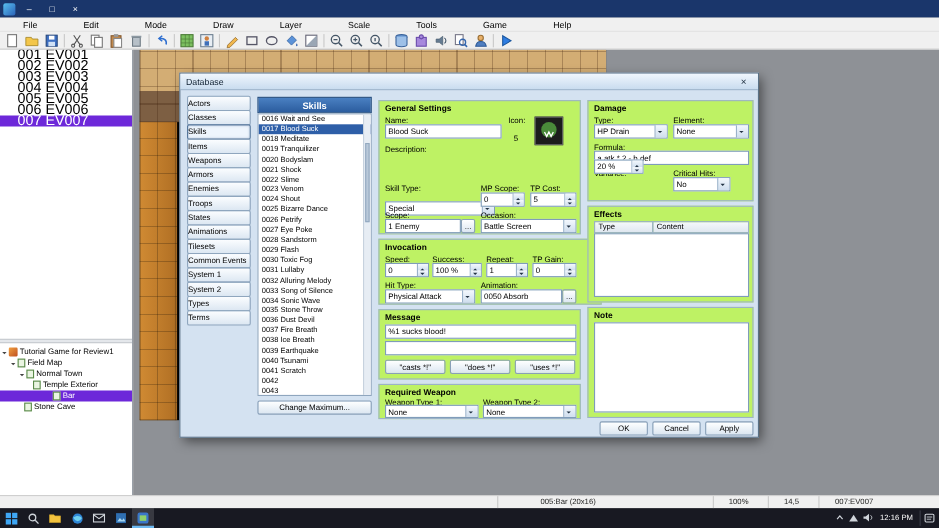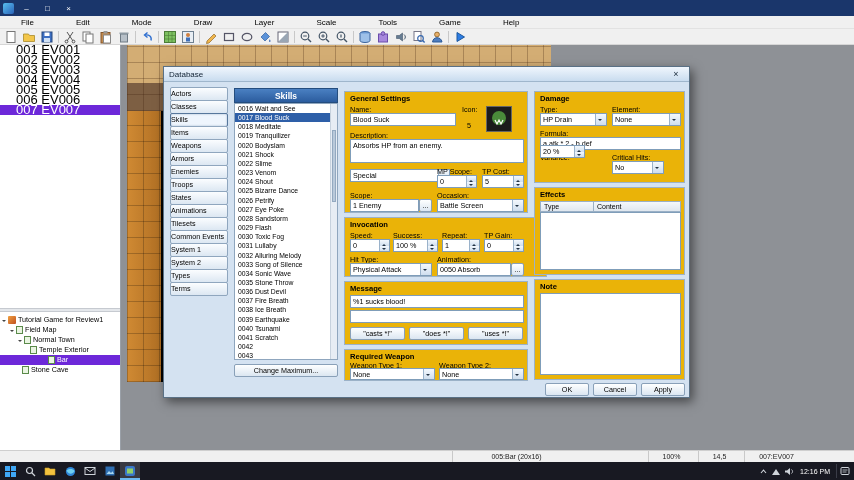--- a/index.html
+++ b/index.html
@@ -58,21 +58,21 @@
 .dlg-close{margin-left:auto;width:16px;height:11px;display:flex;align-items:center;justify-content:center;font-size:9px;color:#234;}
 .cats{position:absolute;left:6px;top:21px;width:58px;}
 .cat{height:14px;line-height:12px;text-align:left;font-size:7.2px;background:linear-gradient(#fbfdff,#dce7f2);border:1px solid #8fa6be;margin-top:-1px;border-radius:2px;}
 .cat-sel{background:#eef5fd;border-color:#56779c;box-shadow:inset 0 0 2px rgba(40,80,130,.4);}
 .skills-hdr{position:absolute;left:70px;top:21px;width:104px;height:15px;background:linear-gradient(#4a80c2,#2b5c9e);color:#fff;font-weight:bold;font-size:8.5px;display:flex;align-items:center;justify-content:center;border:1px solid #244d7e;}
 .slist{position:absolute;left:70px;top:36px;width:104px;height:257px;background:#fff;border:1px solid #8fa6be;overflow:hidden;}
 .srow{height:9.17px;line-height:9.3px;font-size:6.8px;padding-left:3px;white-space:nowrap;}
 .srow.sel-blue{background:#2e5fa8;color:#fff;}
 .sscroll{position:absolute;right:0;top:0;width:7px;height:100%;background:#e7edf4;border-left:1px solid #c7d2de;}
 .sthumb{position:absolute;left:1px;top:26px;width:4px;height:72px;background:#b9c9da;border:1px solid #93a9c0;}
-.grp{position:absolute;border:1px solid #9cb2c8;background:#eab308;}
+.grp{position:absolute;border:1px solid #9cb2c8;background:#bef264;}
 .grp-t{position:absolute;left:5px;top:2px;font-weight:bold;font-size:7.6px;white-space:nowrap;}
 .lbl{position:absolute;font-size:7.2px;white-space:nowrap;}
 .inp{position:absolute;height:13px;background:#fff;border:1px solid #7f9db9;font-size:7.2px;padding:0 2px;line-height:11px;white-space:nowrap;overflow:hidden;}
 .box{position:absolute;background:#fff;border:1px solid #7f9db9;font-size:7.2px;padding:1px 2px;overflow:hidden;}
 .sel,.spin{position:absolute;height:13px;background:#fff;border:1px solid #7f9db9;display:flex;font-size:7.2px;}
 .sel-t,.spin-t{flex:1;padding:0 2px;line-height:11px;white-space:nowrap;overflow:hidden;}
 .sel-a{width:11px;background:linear-gradient(#f3f8fd,#cfdeee);border-left:1px solid #9ab2ca;position:relative;flex:none;}
 .sel-a::after{content:"";position:absolute;left:2.4px;top:4.5px;border:2.8px solid transparent;border-top-color:#234;}
 .spin-a{width:10px;border-left:1px solid #9ab2ca;display:flex;flex-direction:column;flex:none;}
 .spin-u,.spin-d{flex:1;background:linear-gradient(#f3f8fd,#cfdeee);position:relative;}
@@ -373,23 +373,22 @@
     <span class="grp-t">General Settings</span>
     <span class="lbl" style="left:5px;top:13px">Name:</span>
     <div class="inp" style="left:5px;top:21px;width:106px">Blood Suck</div>
     <span class="lbl" style="left:117px;top:13px">Icon:</span>
     <span class="lbl" style="left:122px;top:29px">5</span>
     <div class="skillicon" style="left:141px;top:14px;width:26px;height:26px"><svg width="24" height="24" viewBox="0 0 24 24">
           <circle cx="12" cy="11" r="7" fill="#4a8a3a"></circle>
           <path d="M8 13l2 4 2-4 2 4 2-4" stroke="#fff" stroke-width="1.2" fill="none"></path>
         </svg></div>
     <span class="lbl" style="left:5px;top:39px">Description:</span>
-    <div class="box" style="left:5px;top:47px;width:174px;height:24px">Absorbs HP from an enemy.</div>
     <span class="lbl" style="left:5px;top:75px">Skill Type:</span>
-    <div class="sel" style="left:5px;top:77px;width:100px">
+    <div class="sel" style="left:5px;top:91px;width:100px">
         <span class="sel-t">Special</span>
         <span class="sel-a"></span>
       </div>
     <span class="lbl" style="left:92px;top:75px">MP Scope:</span>
     <div class="spin" style="left:92px;top:83px;width:40px">
         <span class="spin-t">0</span>
         <span class="spin-a">
           <span class="spin-u"></span>
           <span class="spin-d"></span>
         </span>

